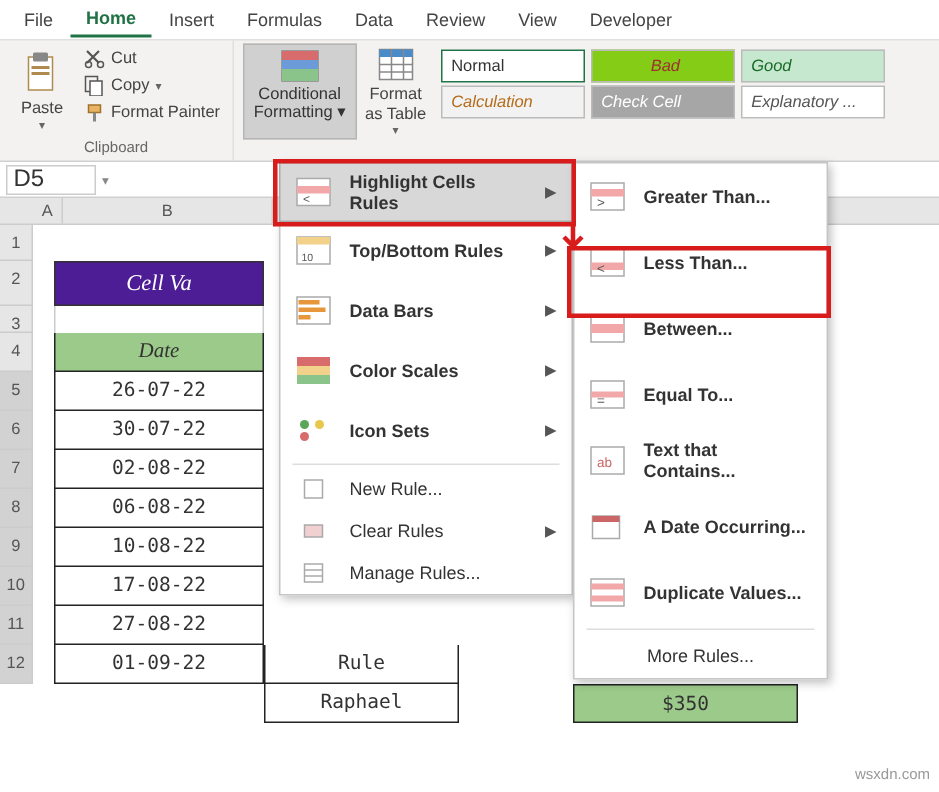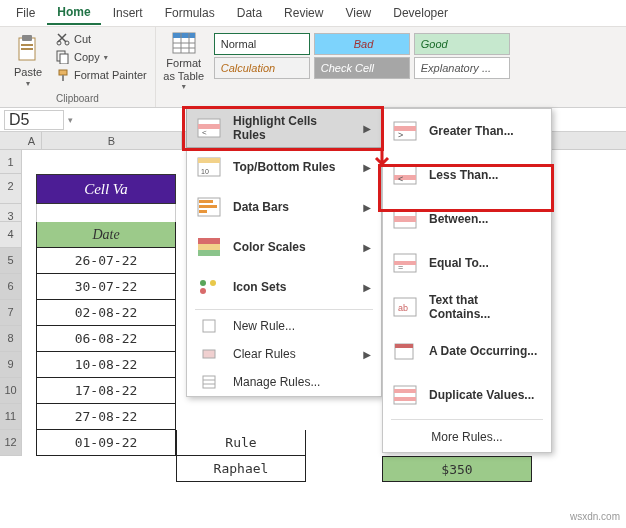--- a/index.html
+++ b/index.html
@@ -22,21 +22,21 @@
     .small-stack { display: flex; flex-direction: column; gap: 2px; padding-top: 2px; }
     .small-btn { display: flex; align-items: center; gap: 4px; font-size: 11px; color: #444; cursor: pointer; padding: 1px 2px; }
     
     .cond-fmt { background: #d0d0d0; border: 1px solid #b5b5b5; padding: 2px; display: flex; flex-direction: column; align-items: center; width: 76px; height: 64px; cursor: pointer; }
     .cond-fmt .lbl { font-size: 11px; text-align: center; line-height: 1.1; margin-top: 1px; }
     
     .styles-group { display: flex; flex-direction: column; gap: 2px; padding: 4px 4px; }
     .style-row { display: flex; gap: 4px; }
     .style-cell { width: 96px; height: 22px; border: 1px solid #bbb; background: #fff; font-size: 11px; display: flex; align-items: center; padding: 0 6px; font-style: italic; }
     .style-normal { border-color: #217346; font-style: normal; }
-    .style-bad { background: #7dd3fc; color: #a03030; padding-left: 39px; }
+    .style-bad { background: #84cc16; color: #a03030; padding-left: 39px; }
     .style-good { background: #c6e8ce; color: #1a6b2a; }
     .style-calc { background: #f2f2f2; color: #b56b1a; }
     .style-check { background: #a6a6a6; color: #fff; }
     .style-expl { font-style: italic; color: #555; }
     
     
     .namebar { display: flex; align-items: center; height: 24px; border-bottom: 1px solid #d0d0d0; background: #fff; }
     .namebox { width: 60px; height: 20px; border: 1px solid #ccc; margin: 2px 4px; font-size: 16px; padding: 0 4px; display: flex; align-items: center; }
     .chev { color: #888; font-size: 9px; margin-right: 6px; }
     
@@ -137,20 +137,29 @@
             </svg>
           <span>Format Painter</span>
         </div>
       </div>
     </div>
     <div class="group-label">Clipboard</div>
   </div>
 
   <div class="group" style="border-right:none">
     <div class="group-body">
+      <div class="cond-fmt">
+        <svg width="28" height="24">
+            <rect x="2" y="2" width="24" height="20" fill="#fff" stroke="#888"></rect>
+            <rect x="2" y="2" width="24" height="6" fill="#d86b6b"></rect>
+            <rect x="2" y="8" width="24" height="6" fill="#6b9bd8"></rect>
+            <rect x="2" y="14" width="24" height="8" fill="#8bc48b"></rect>
+          </svg>
+        <div class="lbl"><span>Conditional Formatting</span> ▾</div>
+      </div>
       <div class="big-btn">
         <svg width="26" height="24">
             <rect x="2" y="2" width="22" height="20" fill="#fff" stroke="#888"></rect>
             <rect x="2" y="2" width="22" height="5" fill="#4a8cca"></rect>
             <line x1="10" y1="2" x2="10" y2="22" stroke="#888"></line>
             <line x1="18" y1="2" x2="18" y2="22" stroke="#888"></line>
             <line x1="2" y1="12" x2="24" y2="12" stroke="#888"></line>
             <line x1="2" y1="17" x2="24" y2="17" stroke="#888"></line>
           </svg>
         <div class="lbl">Format as Table</div>

